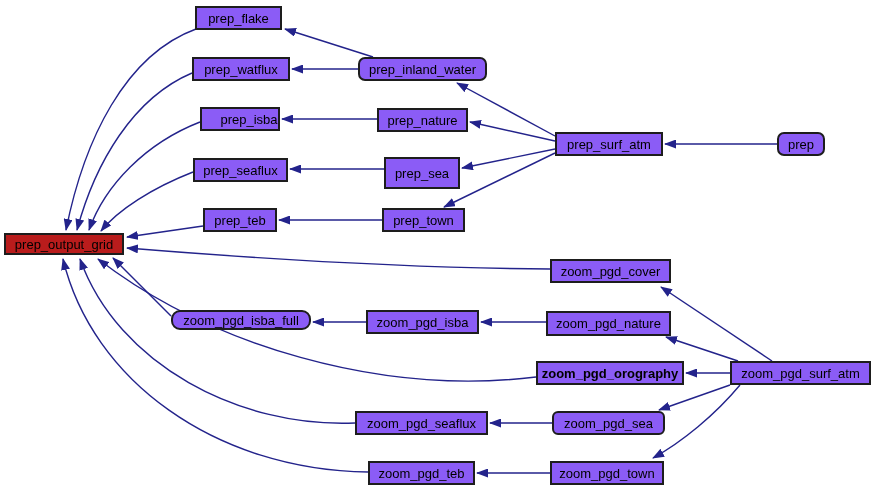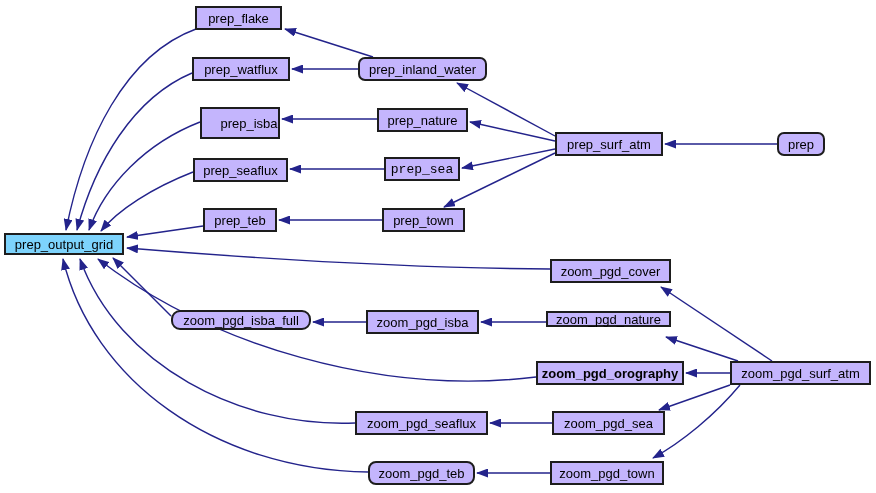--- a/index.html
+++ b/index.html
@@ -18,32 +18,32 @@
   #edges-svg {
     position: absolute;
     left: 0;
     top: 0;
     width: 876px;
     height: 493px;
   }
   .node {
     position: absolute;
     box-sizing: border-box;
-    background: #c4b5fd;
+    background: #8b5cf6;
     border: 2px solid #1d1d1d;
     display: flex;
     align-items: center;
     justify-content: center;
     font-size: 13px;
     color: #000000;
     white-space: nowrap;
     cursor: pointer;
   }
   .node.highlighted {
-    background: #7dd3fc;
+    background: #b91c1c;
   }
   .node span {
     pointer-events: none;
   }
 </style>
 </head>
 <body>
 
 <div id="canvas">
   <svg id="edges-svg" xmlns="http://www.w3.org/2000/svg">
@@ -85,71 +85,71 @@
   <div id="nodes-layer">
       <div class="node highlighted" style="left: 4px; top: 233px; width: 120px; height: 22px;">
         <span>prep_output_grid</span>
       </div>
       <div class="node" style="left: 195px; top: 6px; width: 87px; height: 24px;">
         <span>prep_flake</span>
       </div>
       <div class="node" style="left: 192px; top: 57px; width: 98px; height: 24px;">
         <span>prep_watflux</span>
       </div>
-      <div class="node" style="left: 200px; top: 107px; width: 80px; height: 32px; padding-left: 18px;">
+      <div class="node" style="left: 200px; top: 107px; width: 80px; height: 24px; padding-left: 18px;">
         <span>prep_isba</span>
       </div>
       <div class="node" style="left: 193px; top: 158px; width: 95px; height: 24px;">
         <span>prep_seaflux</span>
       </div>
       <div class="node" style="left: 203px; top: 208px; width: 74px; height: 24px;">
         <span>prep_teb</span>
       </div>
       <div class="node" style="left: 358px; top: 57px; width: 129px; height: 24px; border-radius: 7px;">
         <span>prep_inland_water</span>
       </div>
       <div class="node" style="left: 377px; top: 108px; width: 91px; height: 24px;">
         <span>prep_nature</span>
       </div>
-      <div class="node" style="left: 384px; top: 157px; width: 76px; height: 24px; font-family: Liberation Mono, monospace;">
+      <div class="node" style="left: 384px; top: 157px; width: 76px; height: 32px;">
         <span>prep_sea</span>
       </div>
       <div class="node" style="left: 382px; top: 208px; width: 83px; height: 24px;">
         <span>prep_town</span>
       </div>
       <div class="node" style="left: 555px; top: 132px; width: 108px; height: 24px;">
         <span>prep_surf_atm</span>
       </div>
       <div class="node" style="left: 777px; top: 132px; width: 48px; height: 24px; border-radius: 7px;">
         <span>prep</span>
       </div>
       <div class="node" style="left: 550px; top: 259px; width: 121px; height: 24px;">
         <span>zoom_pgd_cover</span>
       </div>
       <div class="node" style="left: 171px; top: 310px; width: 140px; height: 20px; border-radius: 9px;">
         <span>zoom_pgd_isba_full</span>
       </div>
       <div class="node" style="left: 366px; top: 310px; width: 113px; height: 24px;">
         <span>zoom_pgd_isba</span>
       </div>
-      <div class="node" style="left: 546px; top: 311px; width: 125px; height: 16px;">
+      <div class="node" style="left: 546px; top: 311px; width: 125px; height: 25px;">
         <span>zoom_pgd_nature</span>
       </div>
       <div class="node" style="left: 536px; top: 361px; width: 148px; height: 24px; font-weight: bold;">
         <span>zoom_pgd_orography</span>
       </div>
       <div class="node" style="left: 730px; top: 361px; width: 141px; height: 24px;">
         <span>zoom_pgd_surf_atm</span>
       </div>
       <div class="node" style="left: 355px; top: 411px; width: 133px; height: 24px;">
         <span>zoom_pgd_seaflux</span>
       </div>
-      <div class="node" style="left: 552px; top: 411px; width: 113px; height: 24px;">
+      <div class="node" style="left: 552px; top: 411px; width: 113px; height: 24px; border-radius: 6px;">
         <span>zoom_pgd_sea</span>
       </div>
-      <div class="node" style="left: 368px; top: 461px; width: 107px; height: 24px; border-radius: 8px;">
+      <div class="node" style="left: 368px; top: 461px; width: 107px; height: 24px;">
         <span>zoom_pgd_teb</span>
       </div>
       <div class="node" style="left: 550px; top: 461px; width: 114px; height: 24px;">
         <span>zoom_pgd_town</span>
       </div>
     </div>
 </div>
 
 </body></html>

